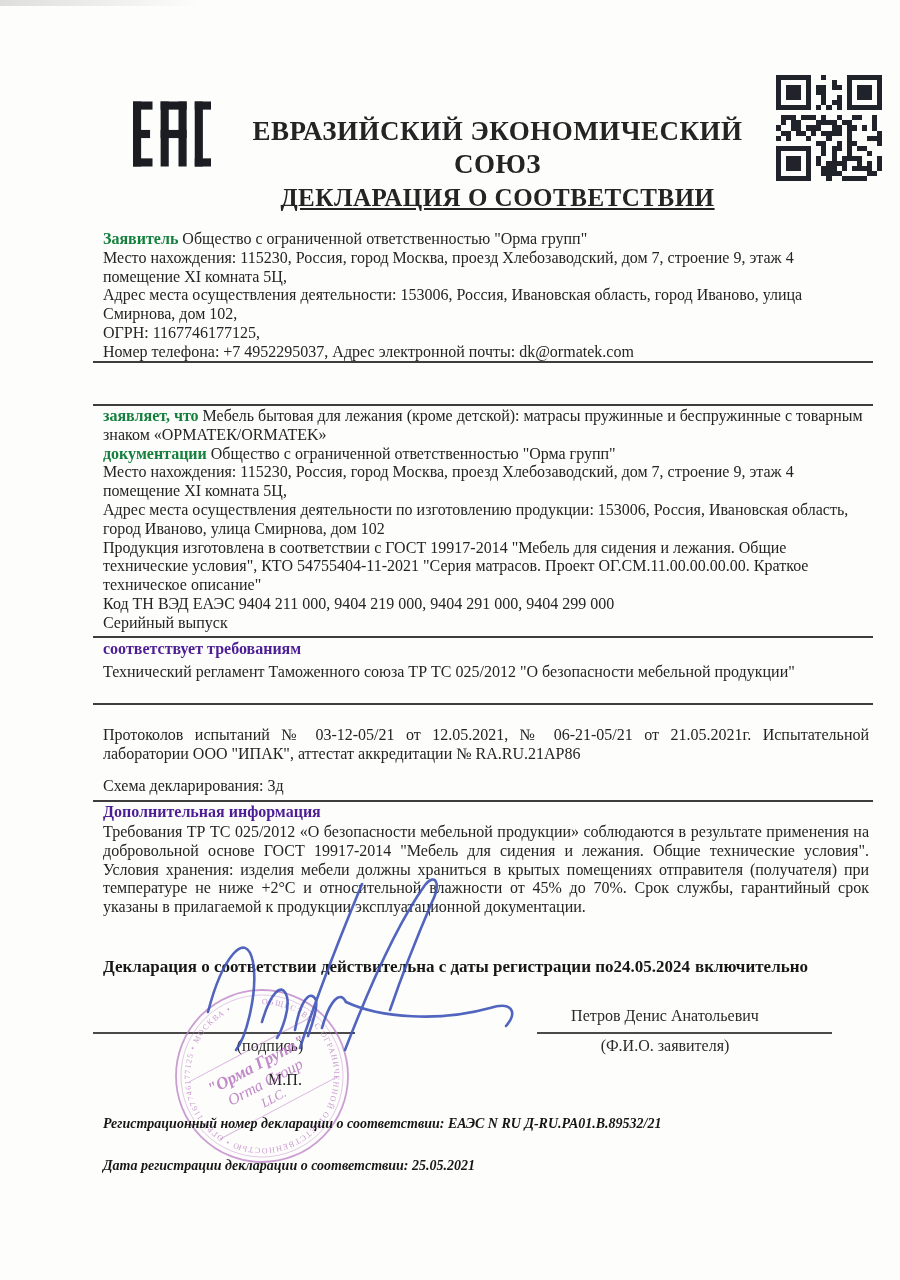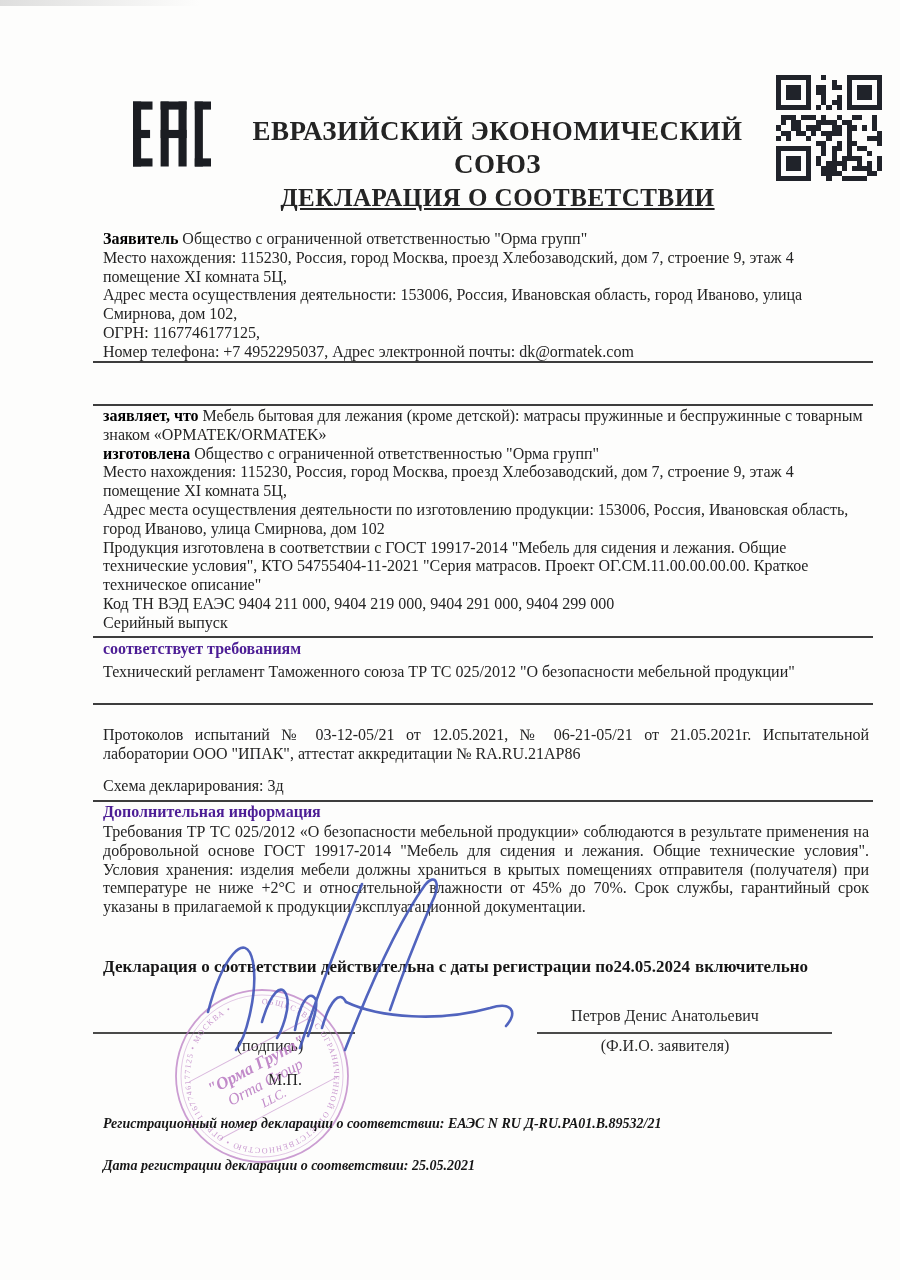--- a/index.html
+++ b/index.html
@@ -15,21 +15,21 @@
   .eac-logo{position:absolute;left:133px;top:99px;}
   .doc-title{position:absolute;left:235px;top:115px;width:525px;text-align:center;
     font-weight:700;line-height:33px;letter-spacing:.5px;}
   .doc-title .t1{font-size:27px;}
   .doc-title .t2{font-size:25px;text-decoration:underline;}
   .qr{position:absolute;left:776px;top:74px;}
   
   .sec{position:absolute;left:103px;width:766px;font-size:16px;line-height:18.8px;}
   .sec p{margin:0;}
   .just{text-align:justify;}
-  b{font-weight:700;color:#000000;}
+  b{font-weight:700;color:#15803d;}
   .rule{position:absolute;left:93px;width:780px;height:2px;background:#3d3d3d;}
   .head{font-weight:700;color:#4c1d95;}
   .validity{position:absolute;left:103px;top:957px;width:780px;
     font-size:17px;font-weight:700;color:#161616;}
   .validity .date{}
   .validity .suffix{margin-left:5px;}
   
   .sig-rule{position:absolute;top:1032px;height:2px;background:#4a4a4a;}
   .sig-rule.left{left:93px;width:262px;}
   .sig-rule.right{left:537px;width:295px;}
@@ -220,21 +220,21 @@
     <p>Адрес места осуществления деятельности: 153006, Россия, Ивановская область, город Иваново, улица Смирнова, дом 102,</p>
     <p>ОГРН: 1167746177125,</p>
     <p>Номер телефона: +7 4952295037, Адрес электронной почты: dk@ormatek.com</p>
   </div>
   <div class="rule" style="top:361px"></div>
 
   <div class="rule" style="top:404px"></div>
 
   <div class="sec" style="top:407px">
     <p><b>заявляет, что</b><span> Мебель бытовая для лежания (кроме детской): матрасы пружинные и беспружинные с товарным знаком «ОРМАТЕК/ORMATEK»</span></p>
-    <p><b>изготовлена</b><span> Общество с ограниченной ответственностью "Орма групп"</span></p>
+    <p><b>документации</b><span> Общество с ограниченной ответственностью "Орма групп"</span></p>
     <p>Место нахождения: 115230, Россия, город Москва, проезд Хлебозаводский, дом 7, строение 9, этаж 4 помещение XI комната 5Ц,</p>
     <p>Адрес места осуществления деятельности по изготовлению продукции: 153006, Россия, Ивановская область, город Иваново, улица Смирнова, дом 102</p>
     <p>Продукция изготовлена в соответствии с ГОСТ 19917-2014 "Мебель для сидения и лежания. Общие технические условия", КТО 54755404-11-2021 "Серия матрасов. Проект ОГ.СМ.11.00.00.00.00. Краткое техническое описание"</p>
     <p>Код ТН ВЭД ЕАЭС 9404 211 000, 9404 219 000, 9404 291 000, 9404 299 000</p>
     <p>Серийный выпуск</p>
   </div>
   <div class="rule" style="top:636px"></div>
 
   <div class="sec head" style="top:640px">соответствует требованиям</div>
   <div class="sec just" style="top:663px">Технический регламент Таможенного союза ТР ТС 025/2012 "О безопасности мебельной продукции"</div>

